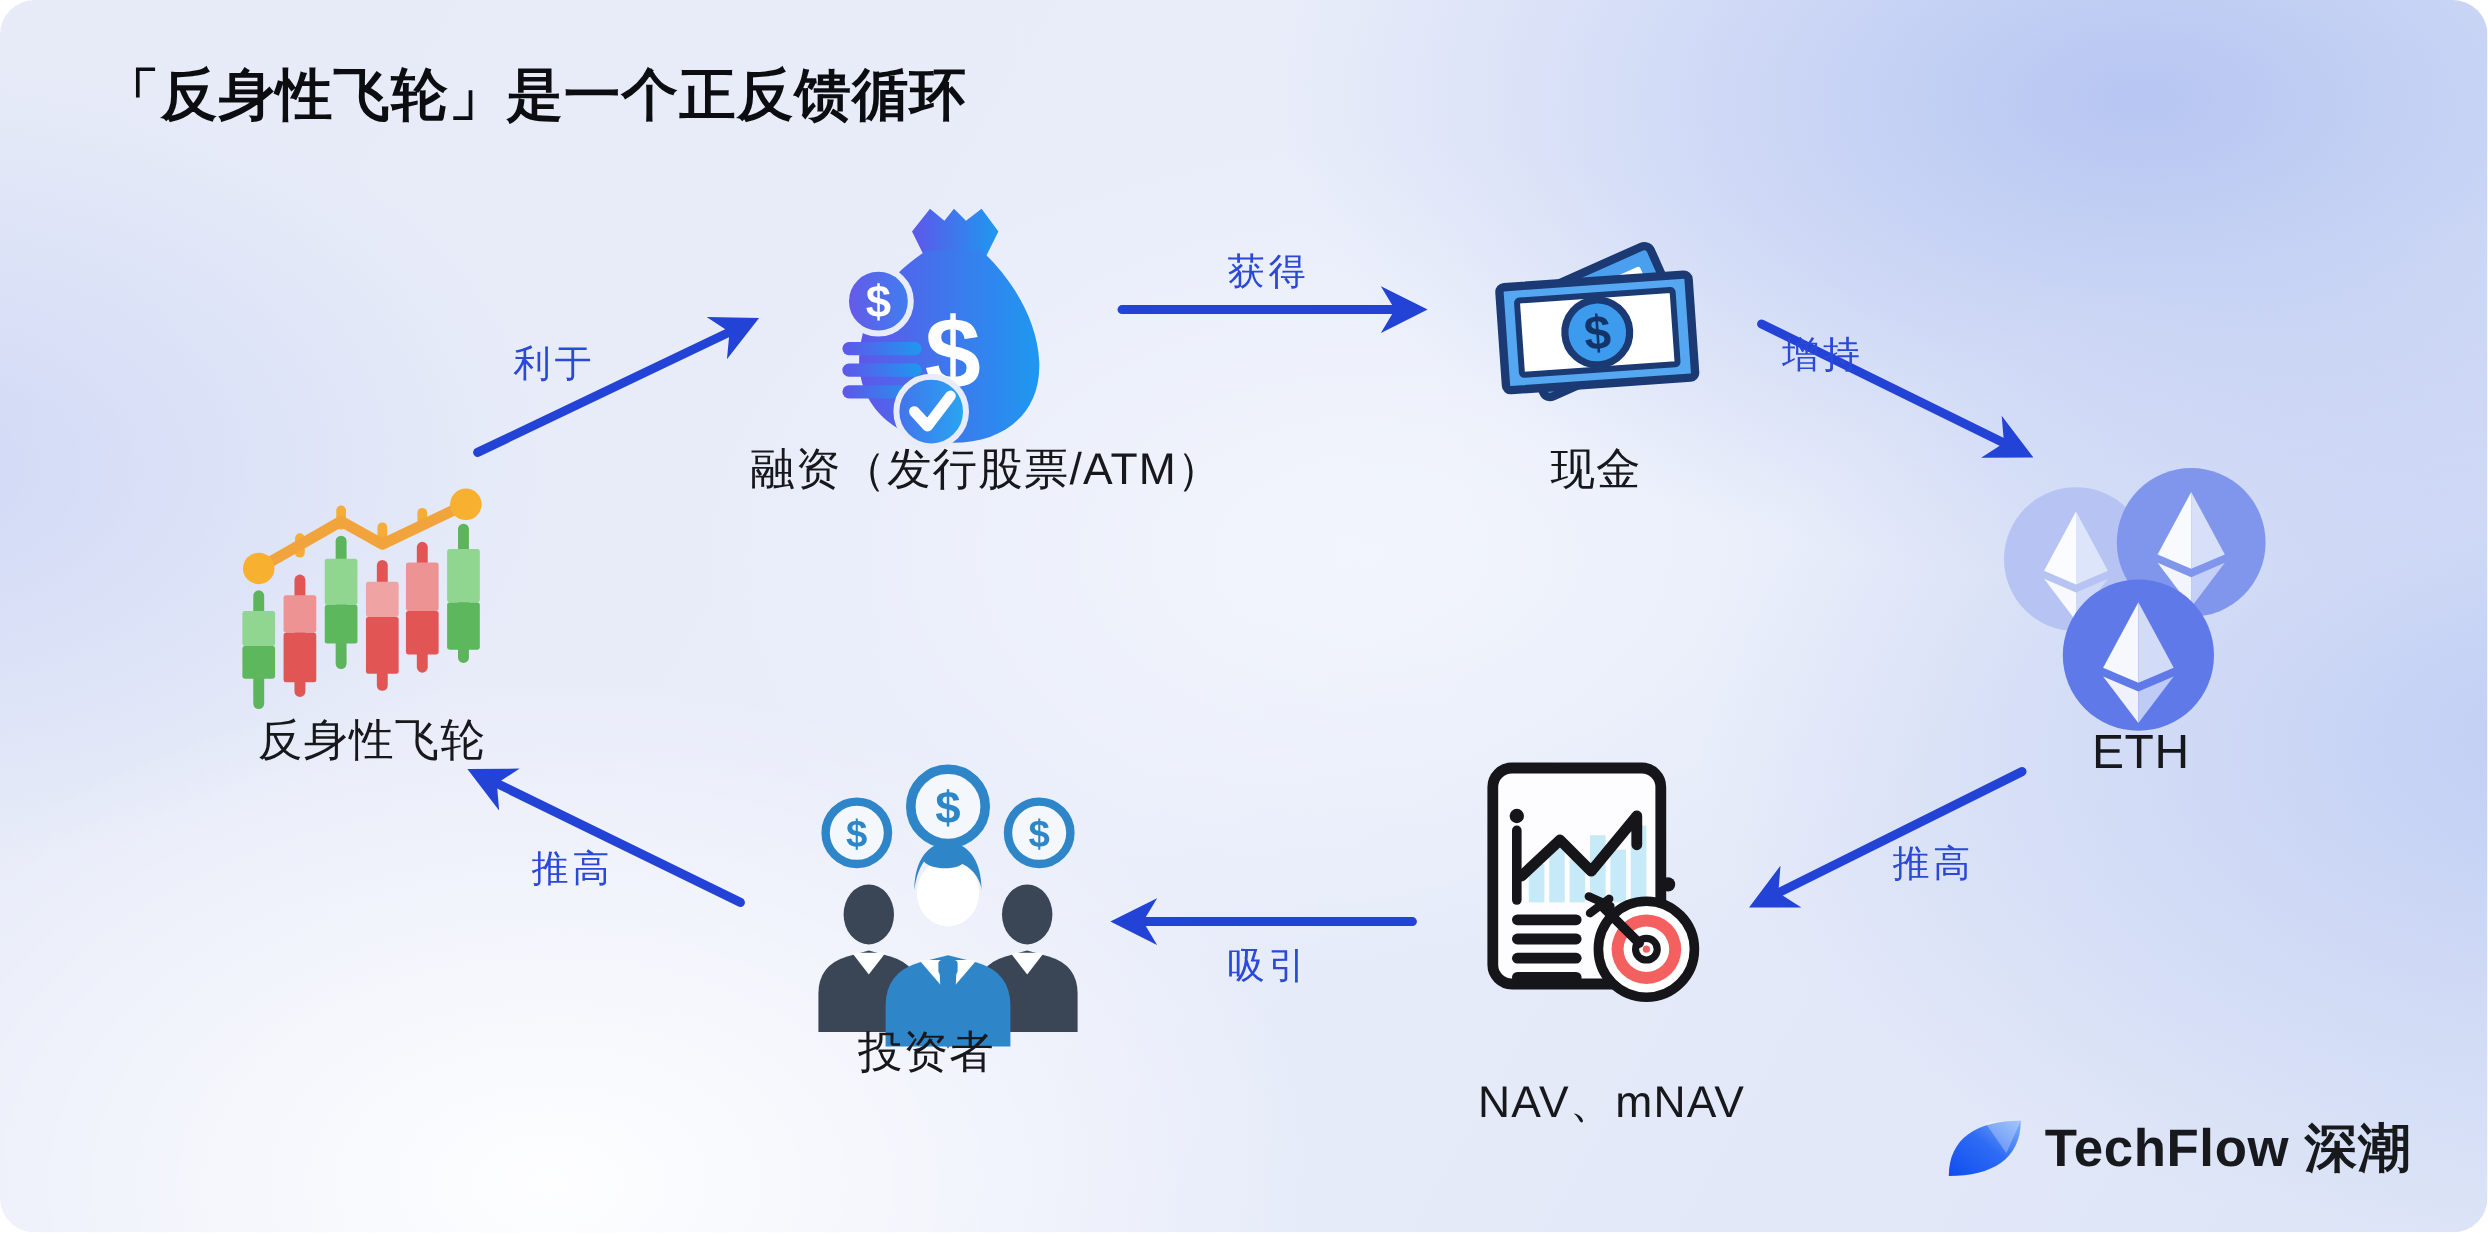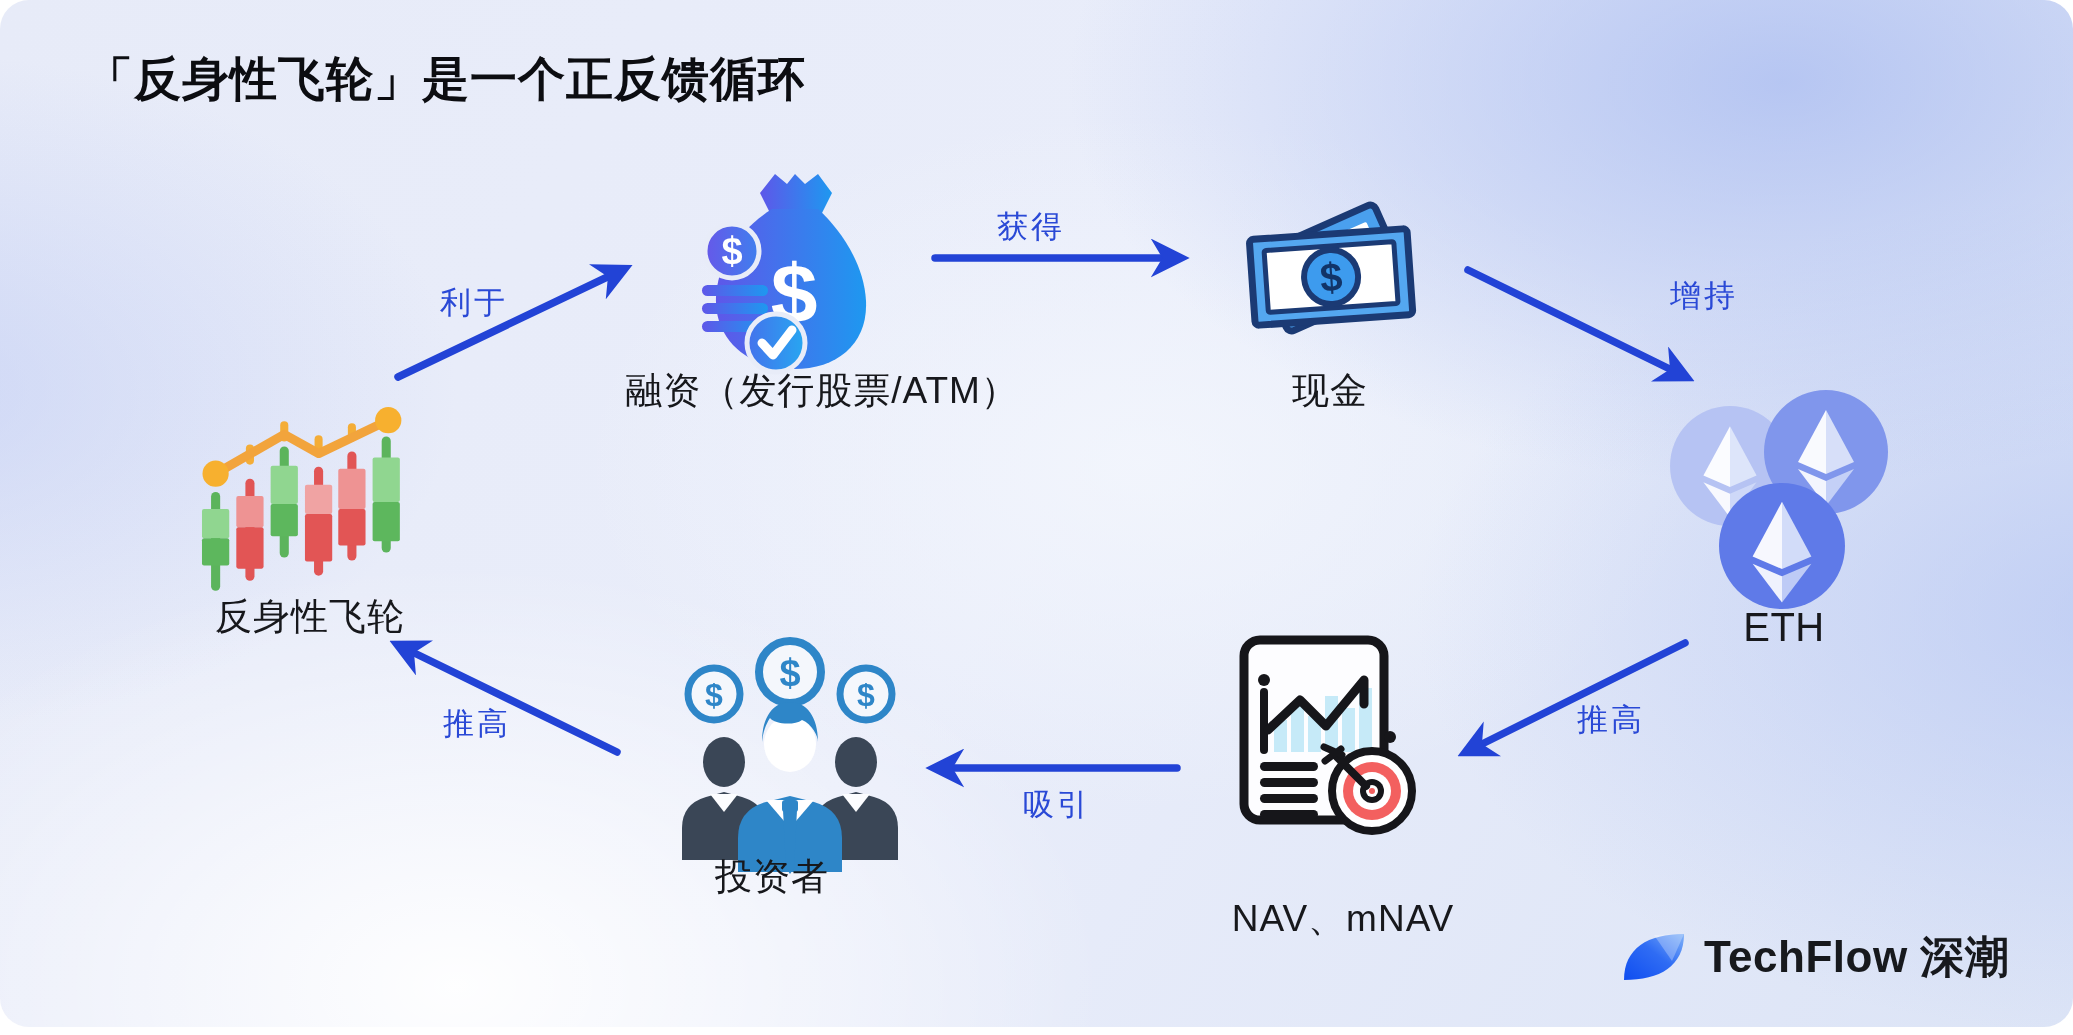--- a/index.html
+++ b/index.html
@@ -51,23 +51,23 @@
       </marker>
     </defs>
     <line class="edge" x1="398" y1="377" x2="622" y2="270" marker-end="url(#ah)"></line>
     <line class="edge" x1="935" y1="258" x2="1178" y2="258" marker-end="url(#ah)"></line>
     <line class="edge" x1="1468" y1="270" x2="1684" y2="376" marker-end="url(#ah)"></line>
     <line class="edge" x1="1685" y1="643" x2="1468" y2="751" marker-end="url(#ah)"></line>
     <line class="edge" x1="1177" y1="768" x2="937" y2="768" marker-end="url(#ah)"></line>
     <line class="edge" x1="617" y1="752" x2="400" y2="646" marker-end="url(#ah)"></line>
   </svg>
 
-  <div class="edge-label" style="left:474px;top:303px">利于</div>
-  <div class="edge-label" style="left:1031px;top:227px">获得</div>
-  <div class="edge-label" style="left:1704px;top:296px">增持</div>
+  <div class="edge-label" style="left:462px;top:303px">利于</div>
+  <div class="edge-label" style="left:1057px;top:227px">获得</div>
+  <div class="edge-label" style="left:1519px;top:296px">增持</div>
   <div class="edge-label" style="left:1611px;top:720px">推高</div>
   <div class="edge-label" style="left:1057px;top:805px">吸引</div>
   <div class="edge-label" style="left:477px;top:724px">推高</div>
 
   <svg class="node-icon" style="left:192px;top:396px" width="235" height="212" viewBox="0 0 230 210">
 
     <rect x="52" y="48" width="8" height="20" rx="4" fill="#f4ad37"></rect>
     <rect x="86" y="25" width="8" height="20" rx="4" fill="#f4ad37"></rect>
     <rect x="120" y="39" width="8" height="20" rx="4" fill="#f4ad37"></rect>
     <rect x="153" y="27" width="8" height="18" rx="4" fill="#f4ad37"></rect>

